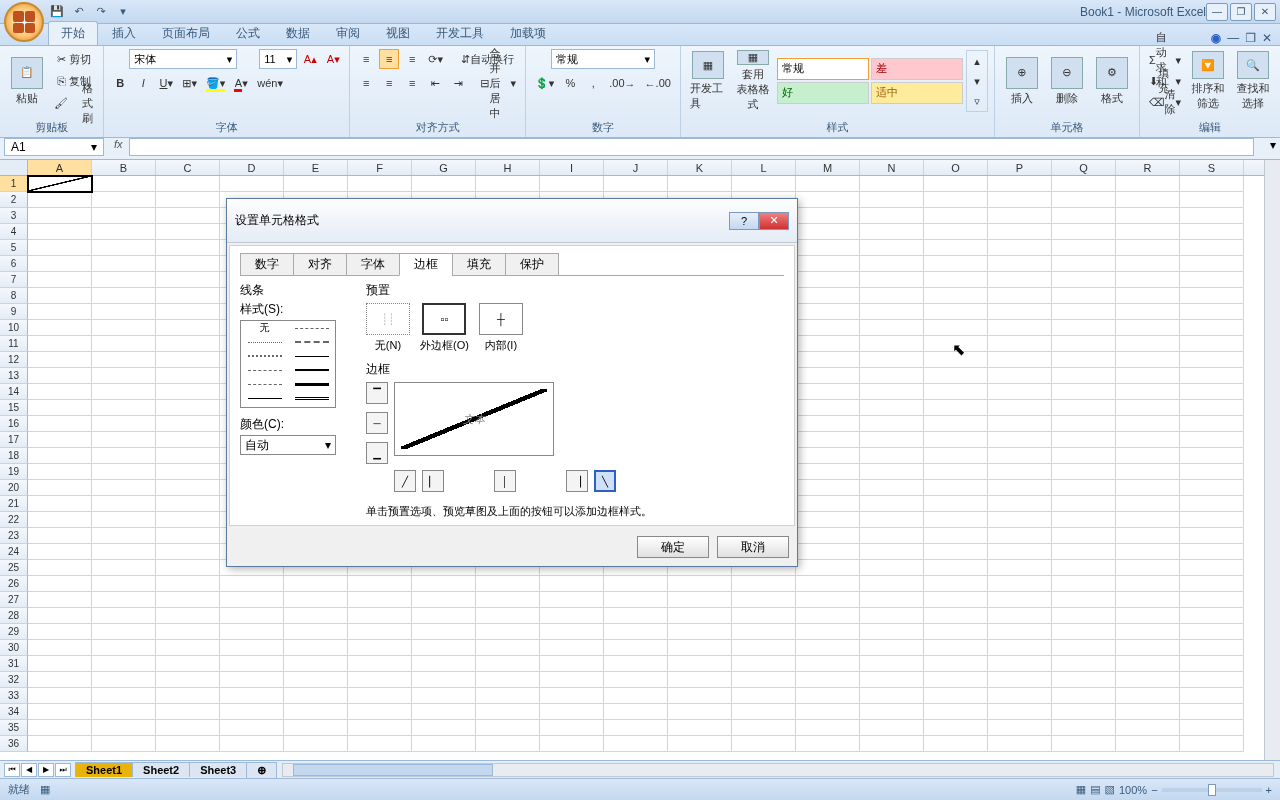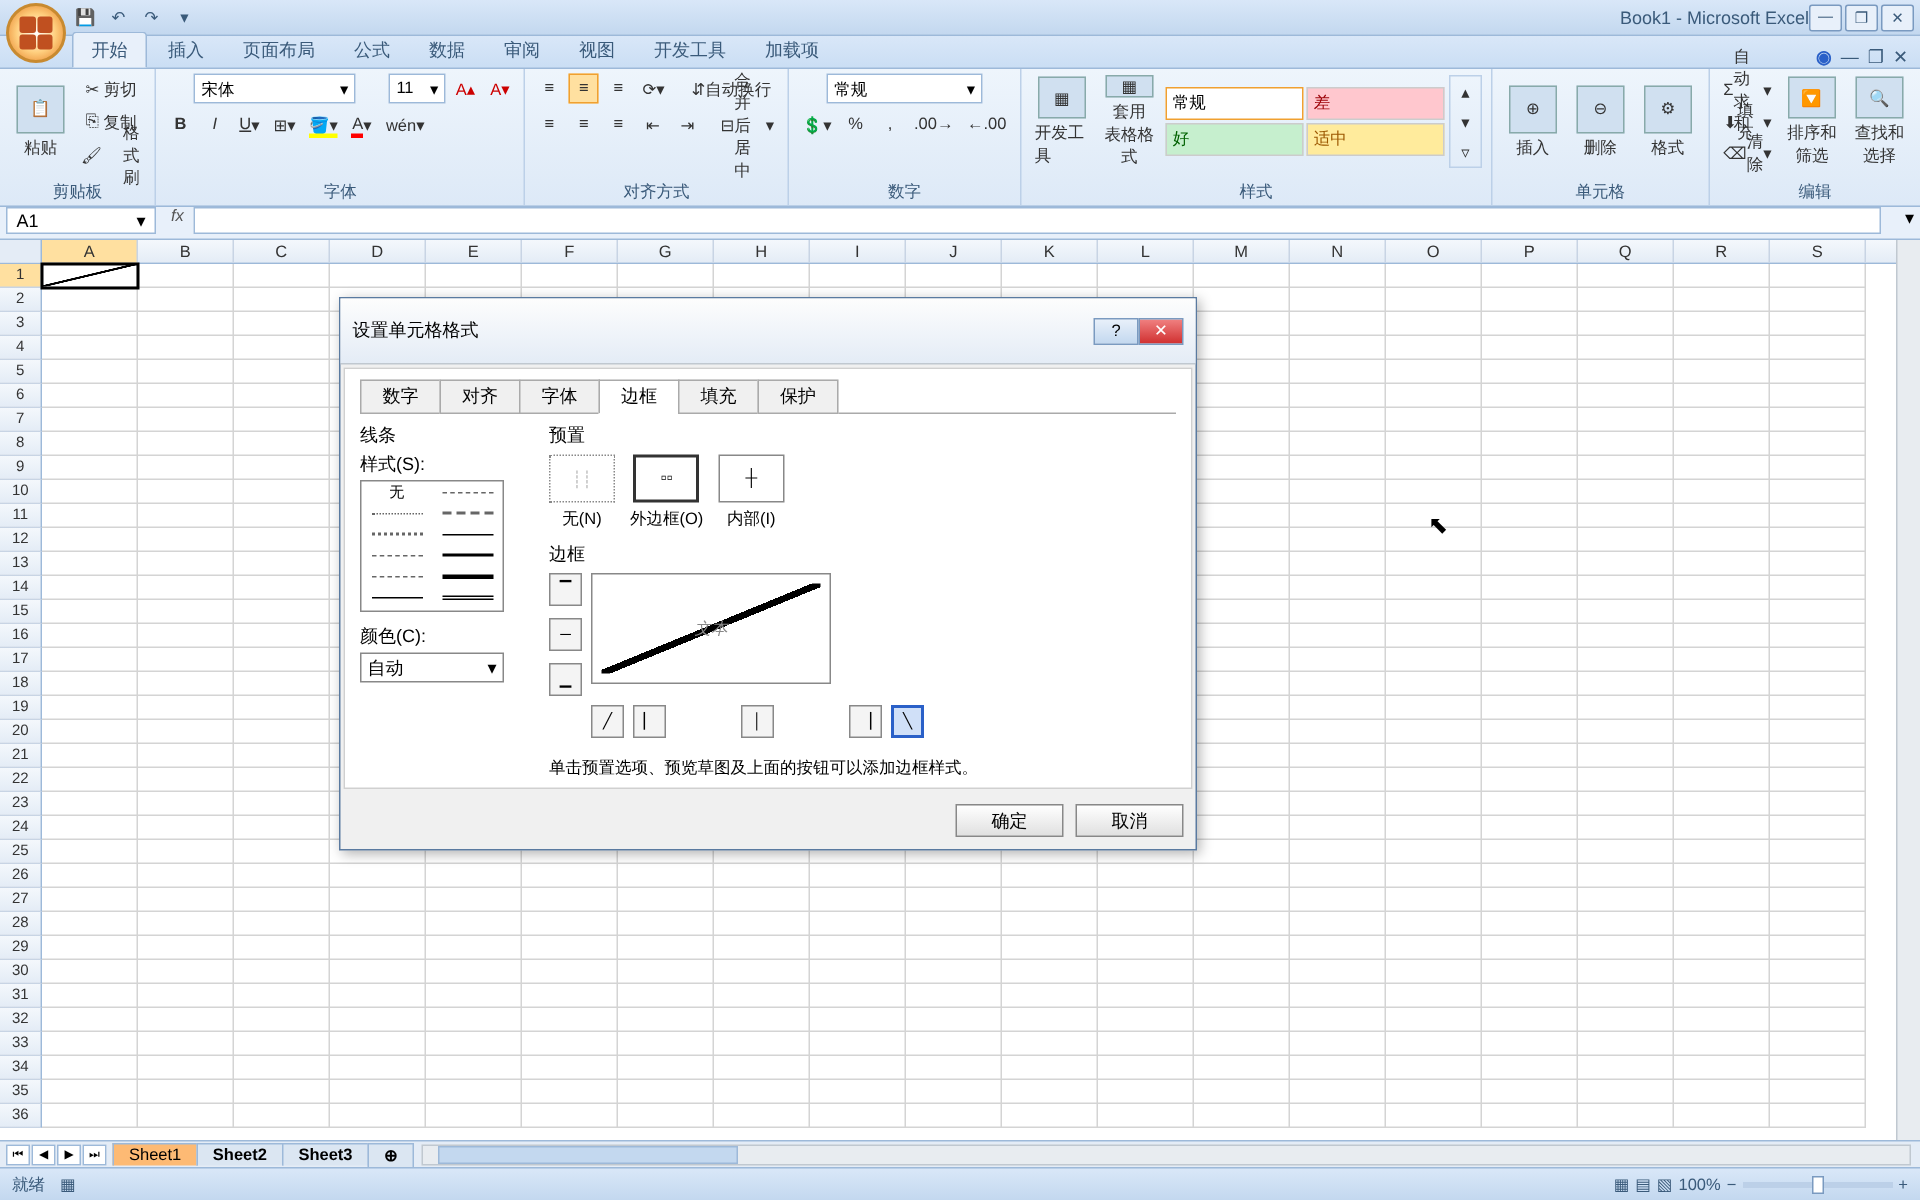--- a/index.html
+++ b/index.html
@@ -58,21 +58,21 @@
 .cell.active { outline: 2px solid #000; outline-offset: -1px; z-index: 2; }
 .cell.active::after { content: ''; position: absolute; inset: 0; background: linear-gradient(to bottom right, transparent 47%, #000 48%, #000 52%, transparent 53%); }
 .vscroll { position: absolute; right: 0; top: 0; bottom: 0; width: 16px; background: #e8ecf0; border-left: 1px solid #c0c8d0; }
 
 
 .statusbar { position: absolute; bottom: 0; left: 0; right: 0; height: 22px; background: linear-gradient(#d9e7f8,#c3d8ef); display: flex; align-items: center; font-size: 11px; color: #3a5a7a; padding: 0 8px; border-top:1px solid #9db9d9;}
 .sheet-tabs-row { position: absolute; bottom: 22px; left: 0; right: 0; height: 18px; background: #e4ecf6; display: flex; align-items: center; font-size: 11px; border-top:1px solid #9db9d9;}
 .sheet-nav { display: flex; gap: 1px; margin: 0 4px; }
 .sheet-nav-btn { width: 16px; height: 14px; border: 1px solid #9db9d9; background: #fff; display:flex;align-items:center;justify-content:center; font-size:8px;}
 .sheet-tab { border: 1px solid #9db9d9; border-bottom: none; padding: 1px 10px; background: #fff; margin-right: -1px; }
-.sheet-tab.active { background: #fdba74; font-weight: normal; }
+.sheet-tab.active { background: #eab308; font-weight: bold; }
 .sheet-tab.inactive { background: #dbe6f2; font-weight: bold; }
 .hscroll { flex: 1; height: 14px; background: #e8ecf0; margin: 0 6px; border: 1px solid #c0c8d0; position:relative;}
 .hscroll-thumb { position:absolute; left:10px; width:200px; top:0; bottom:0; background:#c3d8ef; border:1px solid #9db9d9;}
 .zoom { display: flex; align-items: center; gap: 4px; }
 .zoom-slider { width: 100px; height: 4px; background: #bcd0e8; position: relative; }
 .zoom-thumb { width: 8px; height: 12px; background: #fff; border: 1px solid #7a9ac0; position: absolute; top: -4px; left: 46px; }
 
 
 .dialog { position: absolute; top: 198px; left: 226px; width: 572px; background: #f0f0f0; border: 1px solid #5a7aa0; box-shadow: 2px 2px 8px rgba(0,0,0,0.3); z-index: 100; }
 .dlg-title { height: 44px; background: linear-gradient(#fdfdfd,#e4ecf6); display: flex; align-items: center; padding: 0 8px; font-size: 12px; border-bottom: 1px solid #c0c8d0; }

